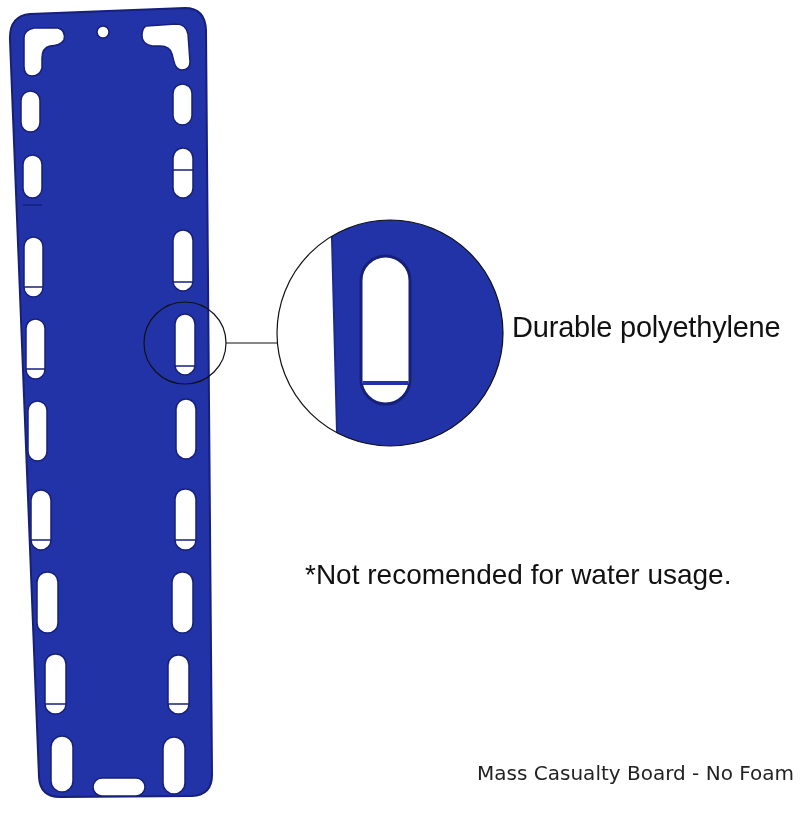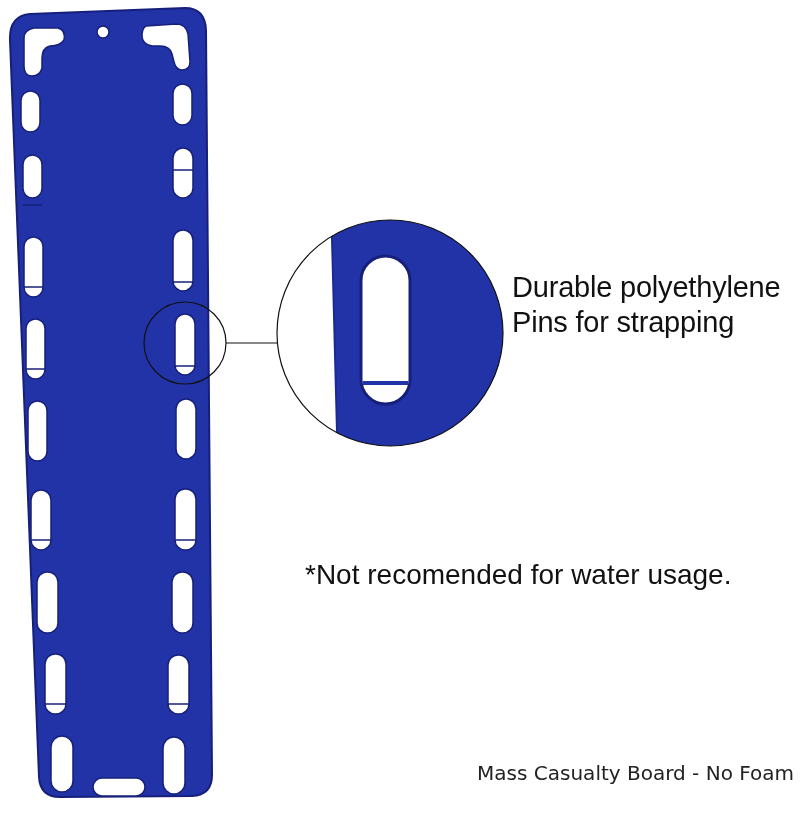--- a/index.html
+++ b/index.html
@@ -1,19 +1,19 @@
 <!DOCTYPE html>
 <html><head>
 <meta charset="utf-8">
 <style>
   html,body{margin:0;padding:0;background:#fff;}
   body{width:800px;height:824px;position:relative;overflow:hidden;font-family:"Liberation Sans",sans-serif;}
   #board{position:absolute;left:0;top:0;}
   .features{position:absolute;left:512px;top:270px;font-family:"Liberation Sans",sans-serif;font-size:29px;line-height:35px;color:#111;font-weight:500;}
-  .features div{white-space:nowrap;letter-spacing:-0.2px;}
+  .features div{white-space:nowrap;letter-spacing:-0.2px;margin-top:40px;}
   .note{position:absolute;left:305px;top:559px;font-size:28px;color:#111;white-space:nowrap;}
   .caption{position:absolute;right:6px;top:760px;text-align:left;font-family:"DejaVu Sans",sans-serif;font-size:20px;line-height:27px;color:#222;margin-left:27px;}
 </style>
 </head>
 <body>
 
 <svg id="board" width="800" height="824" viewBox="0 0 800 824" xmlns="http://www.w3.org/2000/svg">
   <defs>
     <clipPath id="magclip">
         <circle cx="390" cy="333" r="113"></circle>
@@ -81,20 +81,19 @@
       <line x1="331" y1="200" x2="338" y2="470" stroke="#1a2a95" stroke-width="2"></line>
       <rect x="361" y="256" width="49" height="148" rx="24.5" fill="#fff" stroke="#16207a" stroke-width="3"></rect>
       <line x1="363" y1="383" x2="408" y2="383" stroke="#2233a8" stroke-width="4"></line>
     </g>
     <circle cx="390" cy="333" r="113" fill="none" stroke="#111" stroke-width="1.2"></circle>
   </g>
 </svg>
 
 <div class="features">
   <div>Durable polyethylene</div>
-  <div>Pins for strapping</div>
 </div>
 
 <div class="note">*Not recomended for water usage.</div>
 
 <div class="caption">
   <div>Mass Casualty Board - No Foam</div>
 </div>
 
 </body></html>

